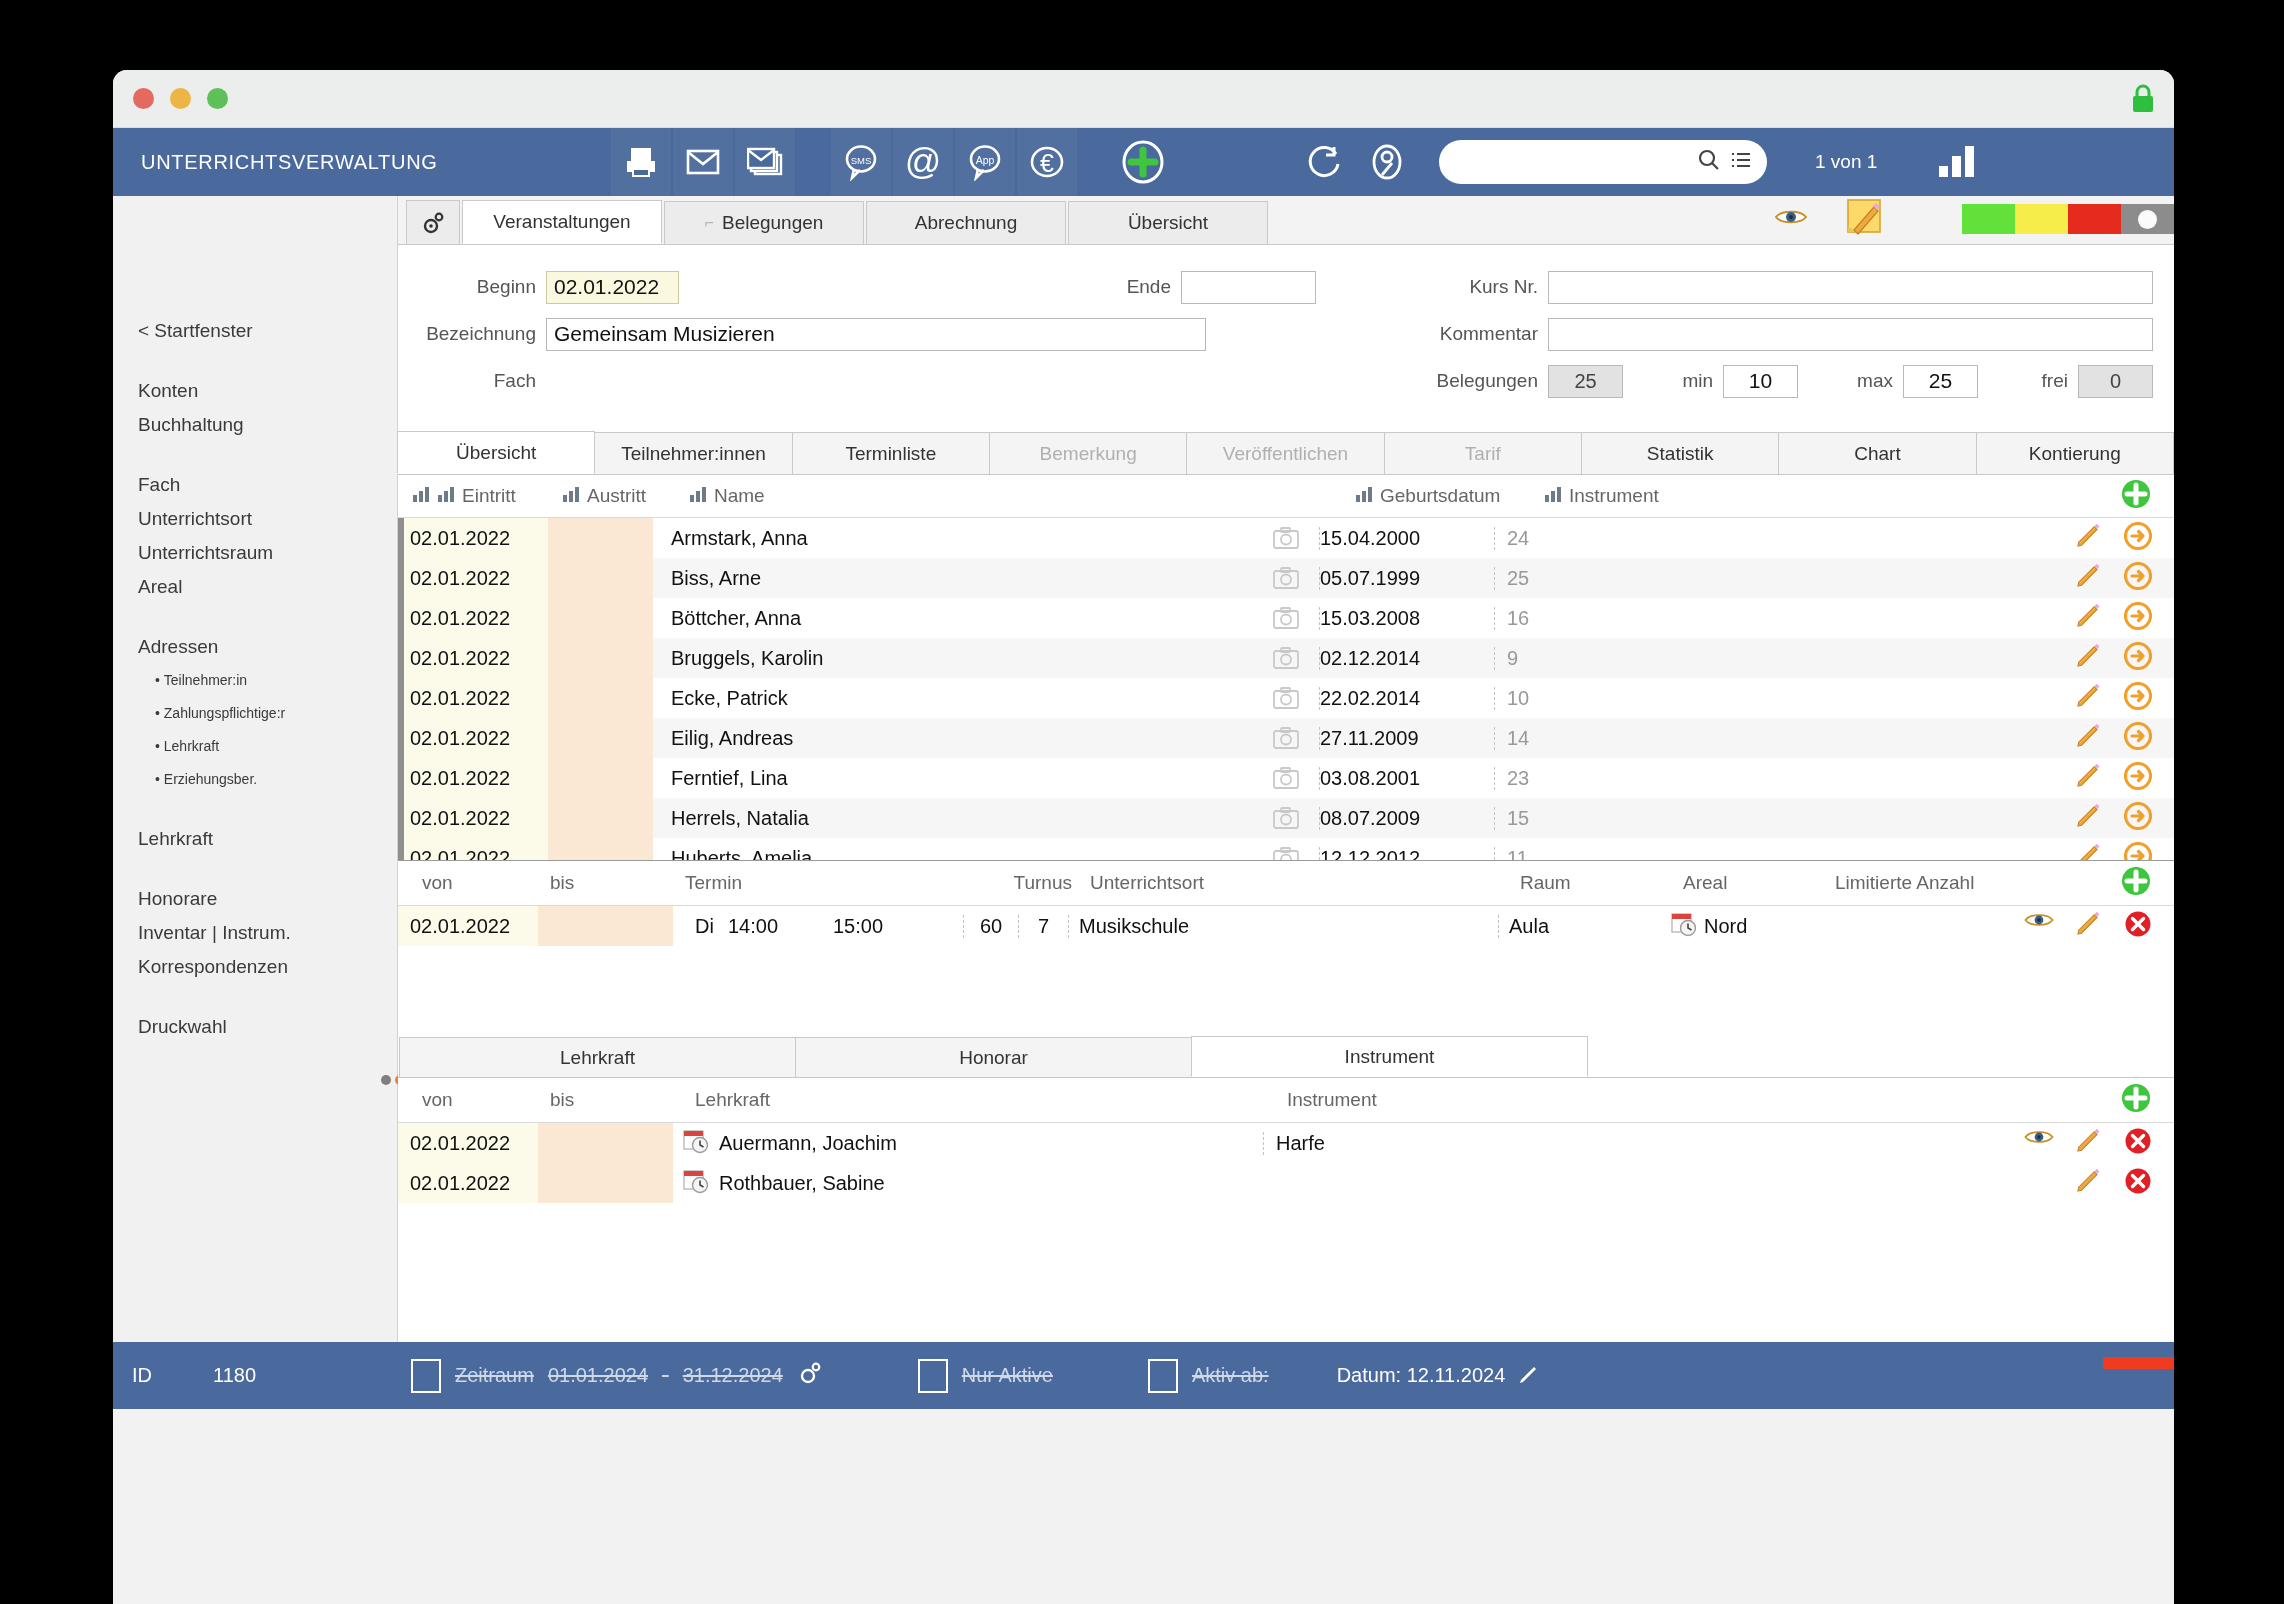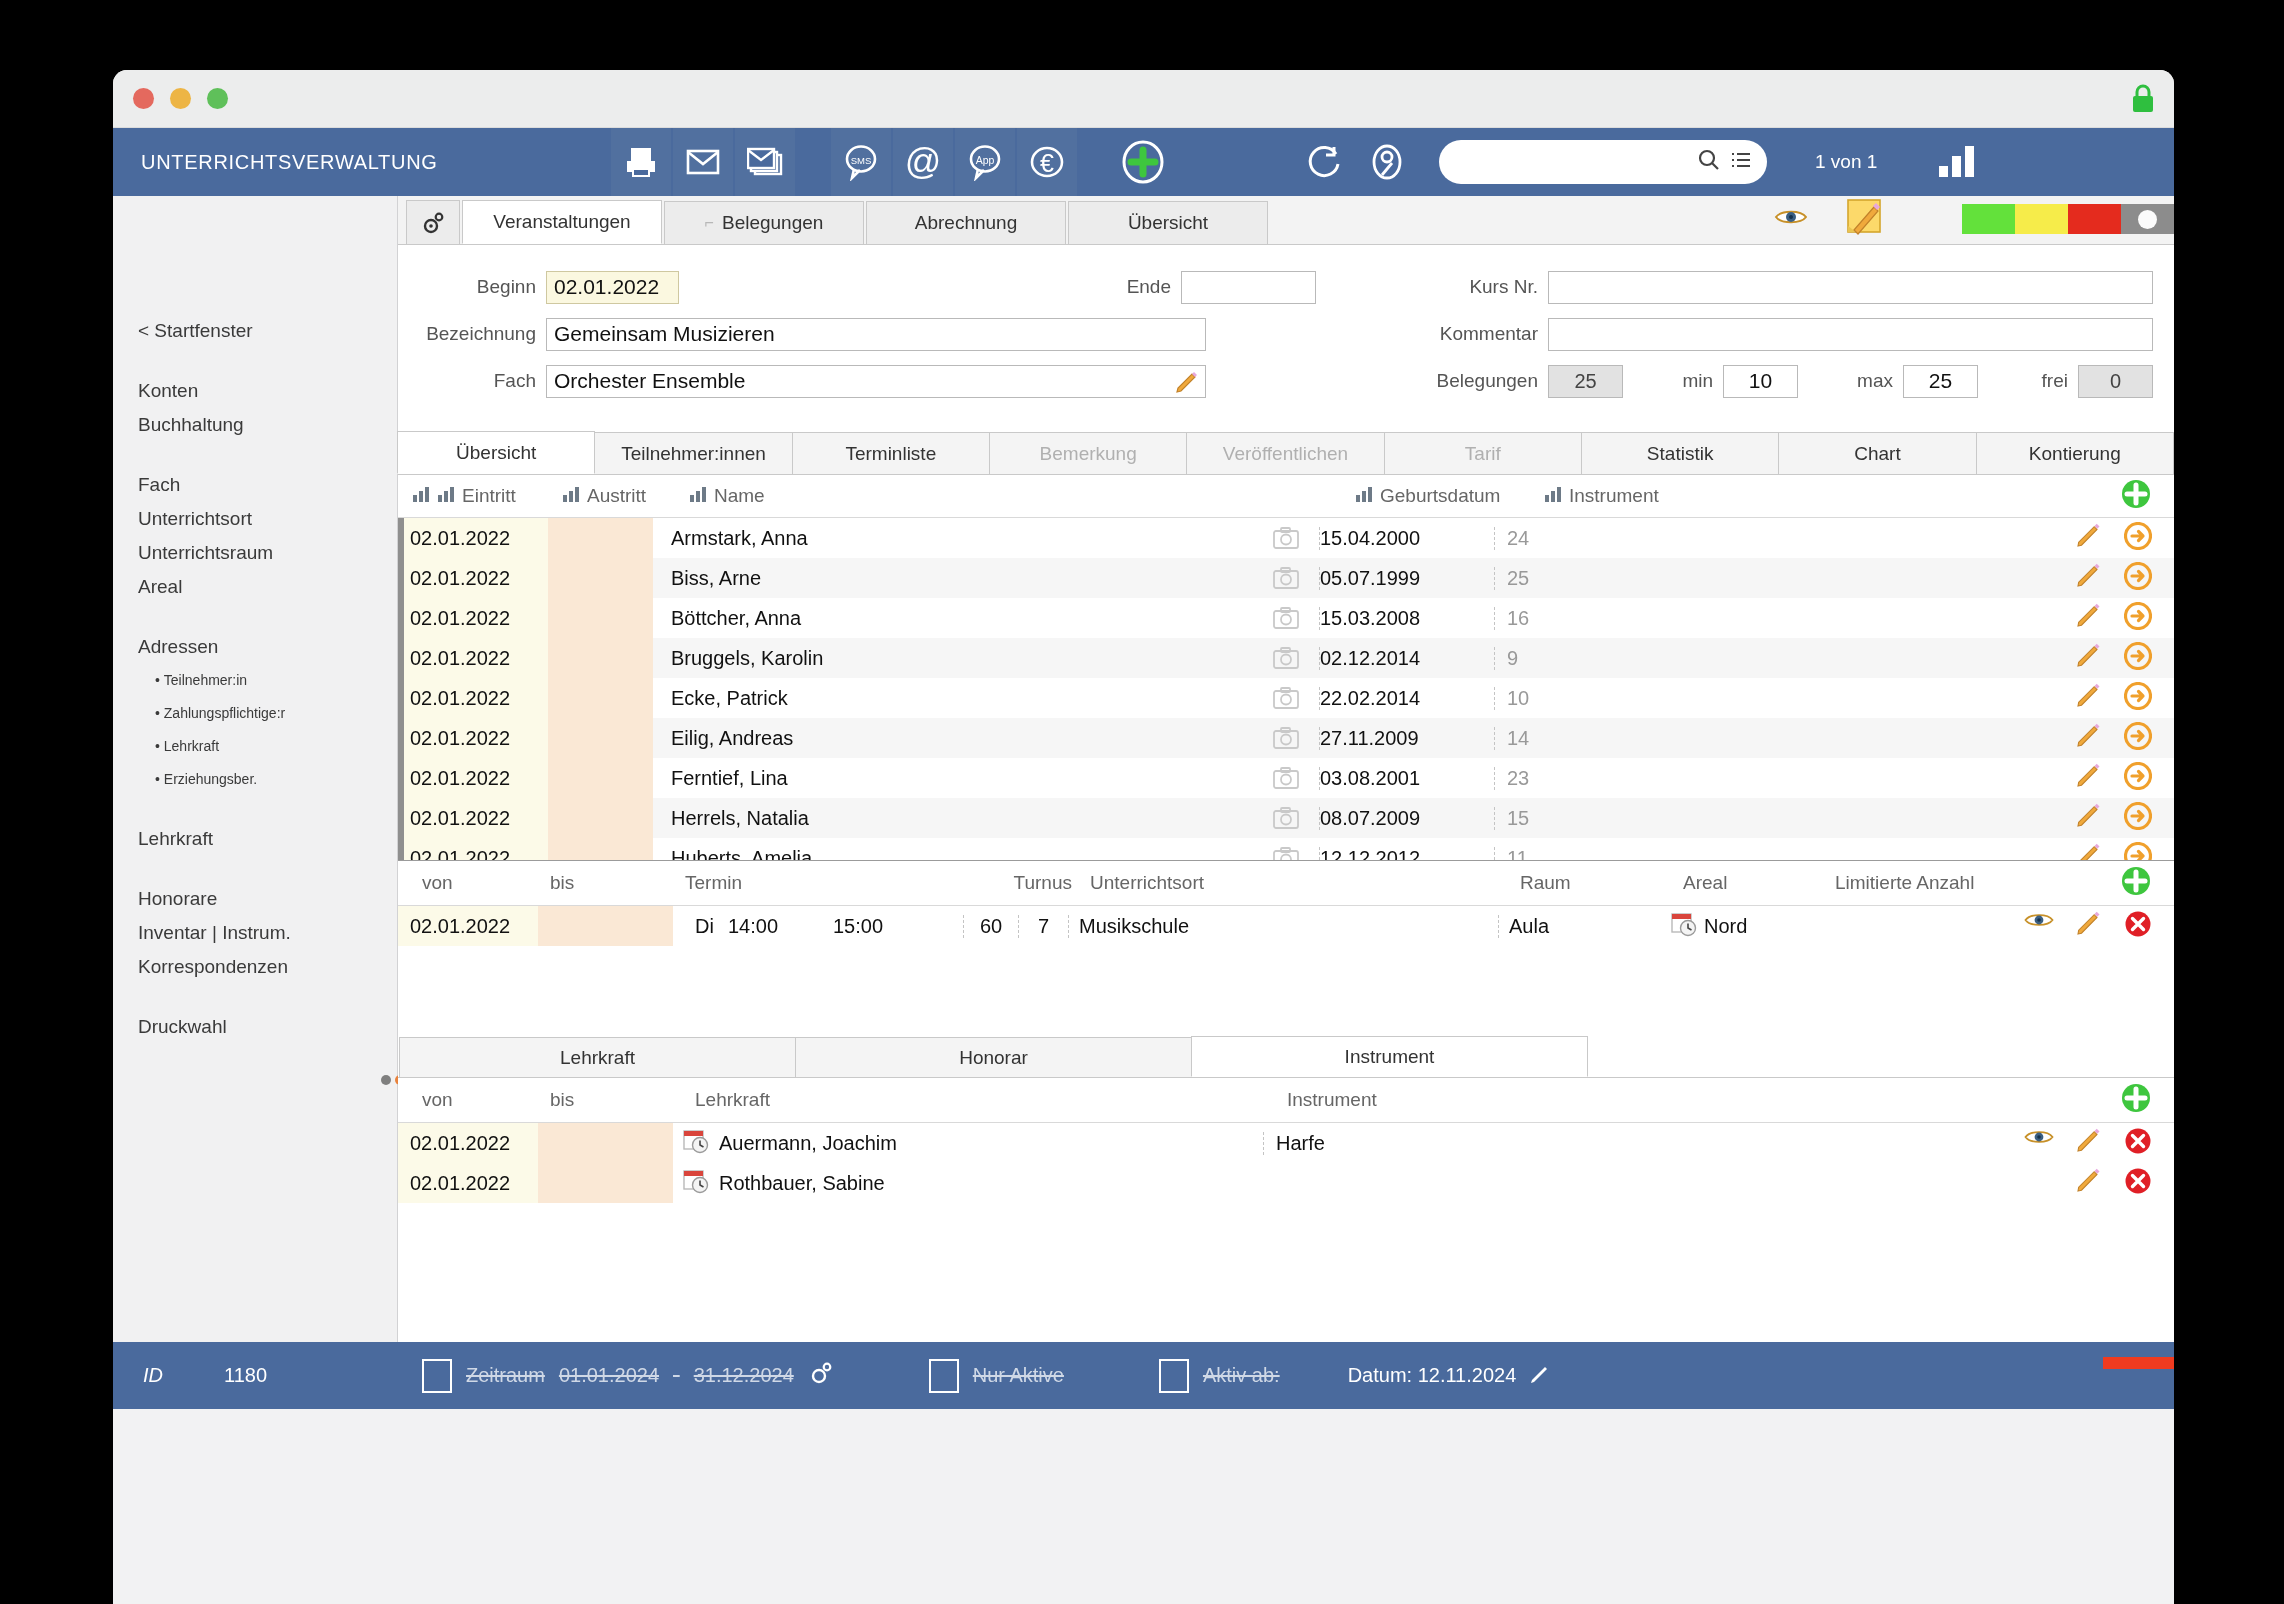--- a/index.html
+++ b/index.html
@@ -126,21 +126,21 @@
         display:flex;align-items:center;justify-content:center;font-size:19px;color:#333;}
   .btab.active{background:#fff;border-bottom:1px solid #fff;position:relative;z-index:2;}
   .l-von{width:140px;padding-left:12px;box-sizing:border-box;}
   .l-bis{width:135px;}
   .l-name{width:590px;display:flex;align-items:center;gap:10px;padding-left:10px;box-sizing:border-box;}
   .l-instr{width:620px;padding-left:12px;box-sizing:border-box;border-left:1px dashed #c4c4c4;}
   .l-acts{flex:1;display:flex;justify-content:flex-end;gap:22px;padding-right:22px;position:relative;}
 
   
   .footer{height:67px;background:#4a6a9d;display:flex;align-items:center;color:#fff;font-size:20px;position:relative;}
-  .f-id{padding-left:30px;width:55px;font-style:italic;}
+  .f-id{padding-left:19px;width:55px;}
   .f-idv{width:150px;padding-left:26px;box-sizing:border-box;}
   .chkbox{width:26px;height:30px;border:2px solid #fff;background:transparent;display:inline-block;}
   .f-grp{display:flex;align-items:center;gap:14px;}
   .strike{text-decoration:line-through;color:#cfd8e6;}
   .f-sp1{width:74px;}
   .f-sp3{width:95px;}
   .f-sp4{width:68px;}
 
   
   .arrow{position:absolute;left:1990px;top:1276px;width:180px;height:34px;z-index:30;}
@@ -357,29 +357,20 @@
             <div class="finput w-ende"></div>
           </div>
           <div class="frow">
             <div class="flabel fl-120">Bezeichnung</div>
             <div class="finput w-long">
                 <span>Gemeinsam Musizieren</span>
               </div>
           </div>
           <div class="frow">
             <div class="flabel fl-120">Fach</div>
-            <div class="finput w-long">
-              <span>Orchester Ensemble</span>
-              <span class="pen-in">
-                <svg width="24" height="24" viewBox="0 0 24 24">
-                    <path d="M2 22l4-1 14-14-3-3L3 18z" fill="#f0a93c" stroke="#c2822a" stroke-width="1.2"></path>
-                    <path d="M17 4l3 3 2-2-3-3z" fill="#e7a8dc"></path>
-                  </svg>
-              </span>
-            </div>
           </div>
         </div>
         <div class="fcol-r">
           <div class="frow">
             <div class="flabel fl-170">Kurs Nr.</div>
             <div class="finput w-kurs"></div>
           </div>
           <div class="frow">
             <div class="flabel fl-170">Kommentar</div>
             <div class="finput w-kurs"></div>

